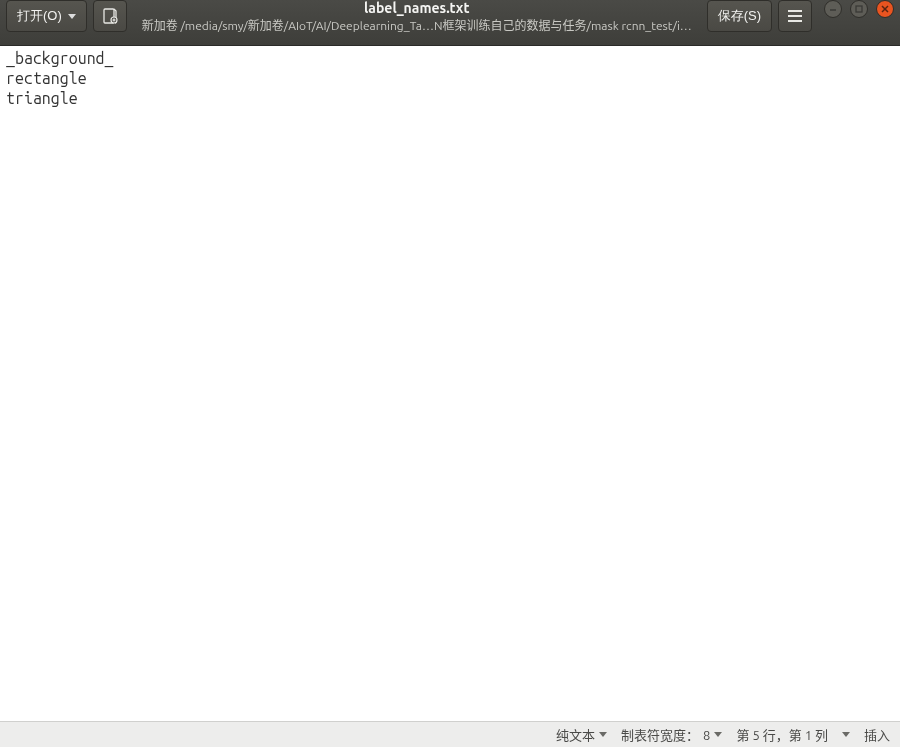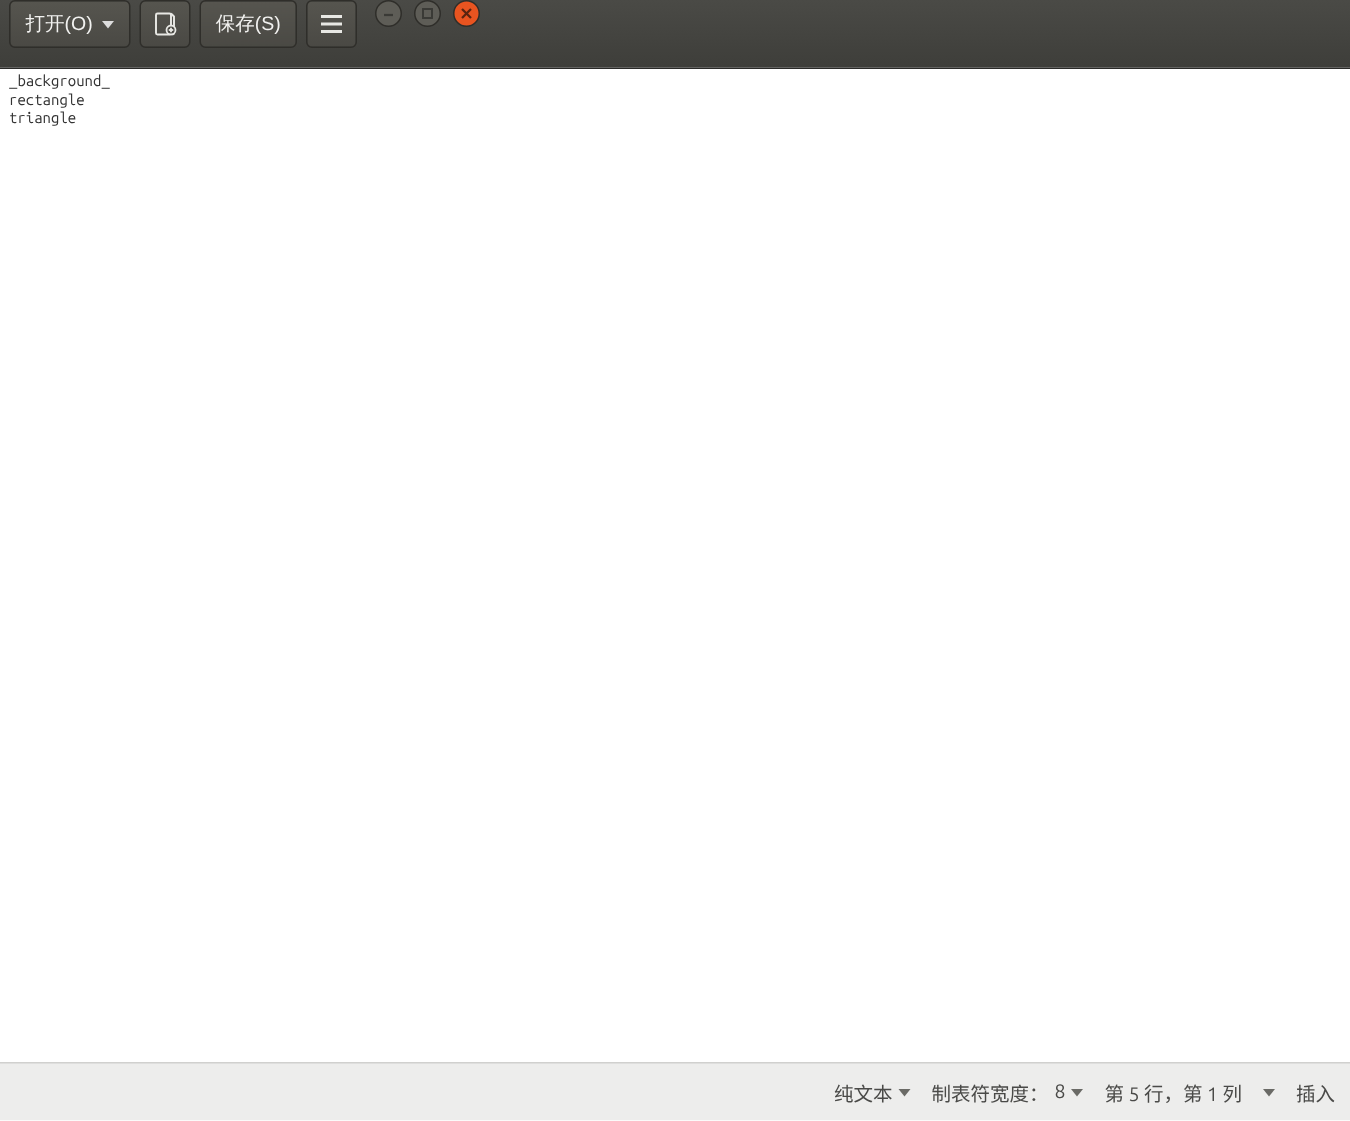--- a/index.html
+++ b/index.html
@@ -69,30 +69,30 @@
       display: flex; flex-direction: column; gap: 3px; align-items: center;
     }
     .hamburger span { display: block; width: 14px; height: 2px; background: #e8e8e4; }
     .floppy-icon svg { display: block; }
     
     .editor {
       flex: 1;
       background: #ffffff;
       padding: 2px 6px;
       font-family: "Ubuntu Mono", "DejaVu Sans Mono", monospace;
-      font-size: 10px;
+      font-size: 16px;
       color: #333;
       line-height: 1.25;
       white-space: pre;
       overflow: auto;
       position: relative;
     }
     
     .statusbar {
-      height: 39px;
+      height: 26px;
       background: #ededec;
       border-top: 1px solid #d0d0ce;
       display: flex;
       align-items: center;
       justify-content: flex-end;
       padding: 0 10px;
       gap: 14px;
       font-size: 13px;
       color: #4a4a48;
     }
@@ -116,20 +116,24 @@
     <span class="floppy-icon">
       <svg width="16" height="16" viewBox="0 0 16 16">
         <rect x="2" y="1" width="10" height="14" rx="1" fill="none" stroke="#e8e8e4" stroke-width="1.3"></rect>
         <path d="M12 1 L14 3 L14 14 A1 1 0 0 1 13 15" fill="none" stroke="#e8e8e4" stroke-width="1.3"></path>
         <circle cx="12" cy="12" r="3" fill="#4a4944" stroke="#e8e8e4" stroke-width="1.2"></circle>
         <line x1="12" y1="10.5" x2="12" y2="13.5" stroke="#e8e8e4" stroke-width="1.2"></line>
         <line x1="10.5" y1="12" x2="13.5" y2="12" stroke="#e8e8e4" stroke-width="1.2"></line>
       </svg>
     </span>
   </button>
+  <div class="title-block">
+    <div class="title-main">label_names.txt</div>
+    <div class="title-sub">新加卷 /media/smy/新加卷/AIoT/AI/Deeplearning_Ta…N框架训练自己的数据与任务/mask rcnn_test/i…</div>
+  </div>
   <button class="hbtn">
     <span>保存(S)</span>
   </button>
   <button class="hbtn icon-only">
     <span class="hamburger">
       <span></span>
         <span></span>
         <span></span>
     </span>
   </button>

